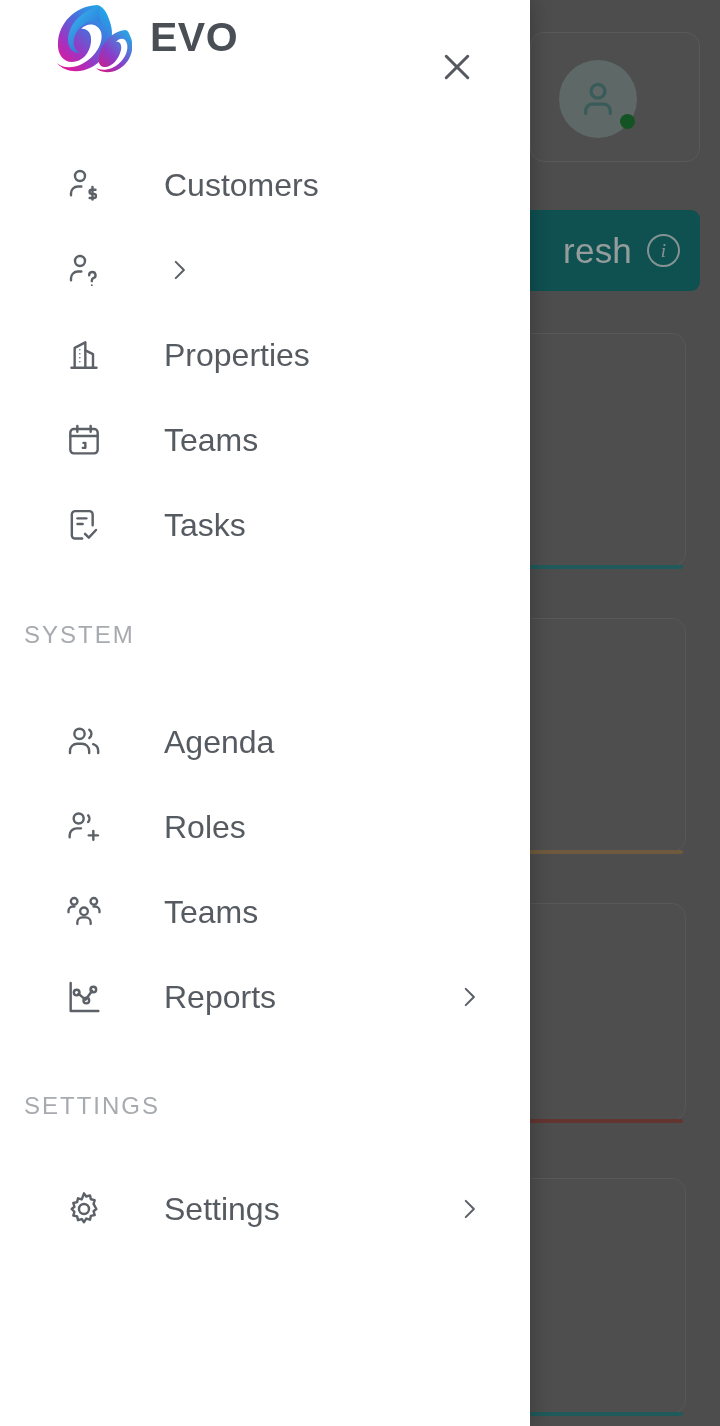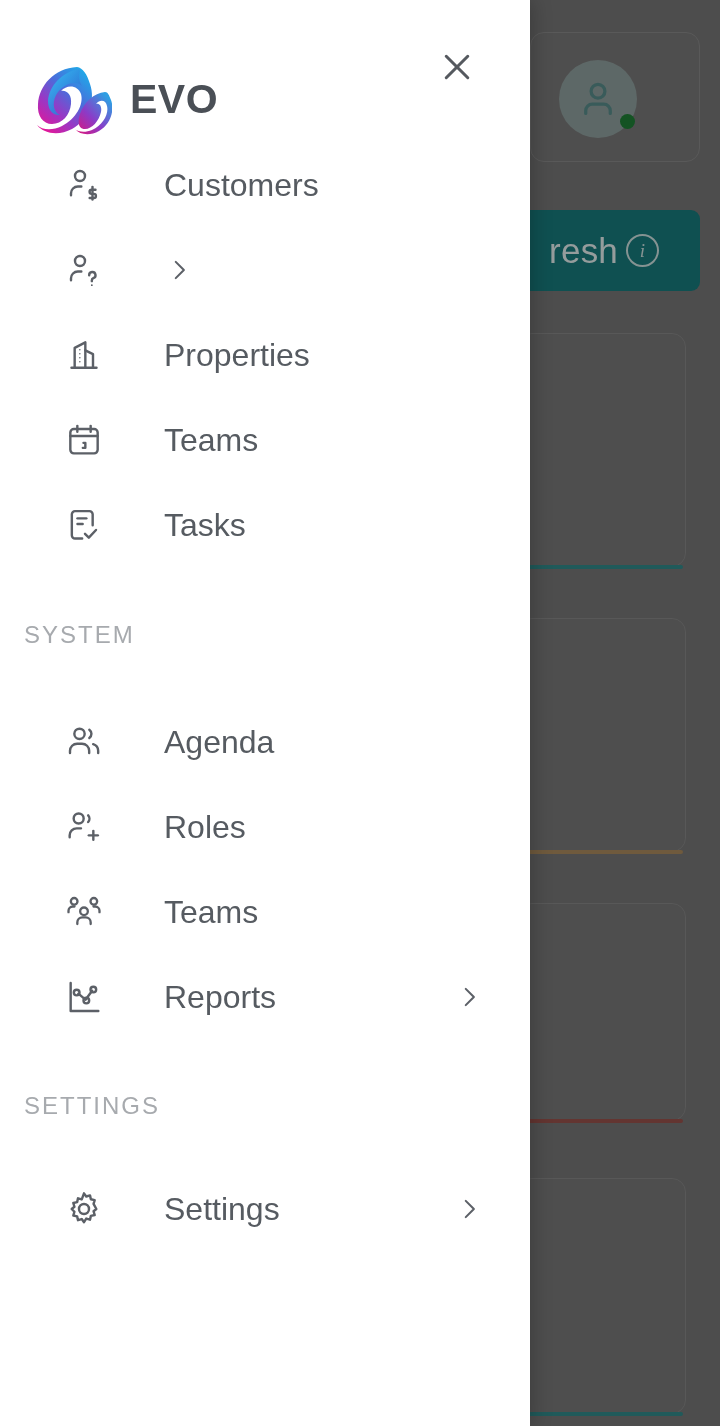--- a/index.html
+++ b/index.html
@@ -60,22 +60,22 @@
 
   .bg-refresh-btn {
     position: absolute;
     left: 506px; top: 210px;
     width: 194px; height: 81px;
     background: #166f71;
     border-radius: 9px;
     display: flex;
     align-items: center;
     justify-content: flex-end;
-    padding-right: 41px;
-    gap: 8px;
+    padding-right: 20px;
+    gap: 15px;
   }
   .bg-refresh-label {
     color: #cfd9d8;
     font-size: 35px;
     letter-spacing: 0.2px;
     white-space: nowrap;
   }
   .bg-refresh-info {
     width: 33px; height: 33px;
     border-radius: 50%;
@@ -121,22 +121,22 @@
     display: flex;
     flex-direction: column;
     overflow: hidden;
   }
 
   .drawer-header {
     position: relative;
     height: 136px;
     flex: none;
     display: flex;
-    align-items: flex-end;
-    padding-left: 32px;
+    align-items: flex-start;
+    padding-left: 52px;
   }
   .brand {
     display: flex;
     align-items: center;
     gap: 18px;
   }
   .brand-logo {
     width: 80px; height: 74px;
     flex: none;
   }

